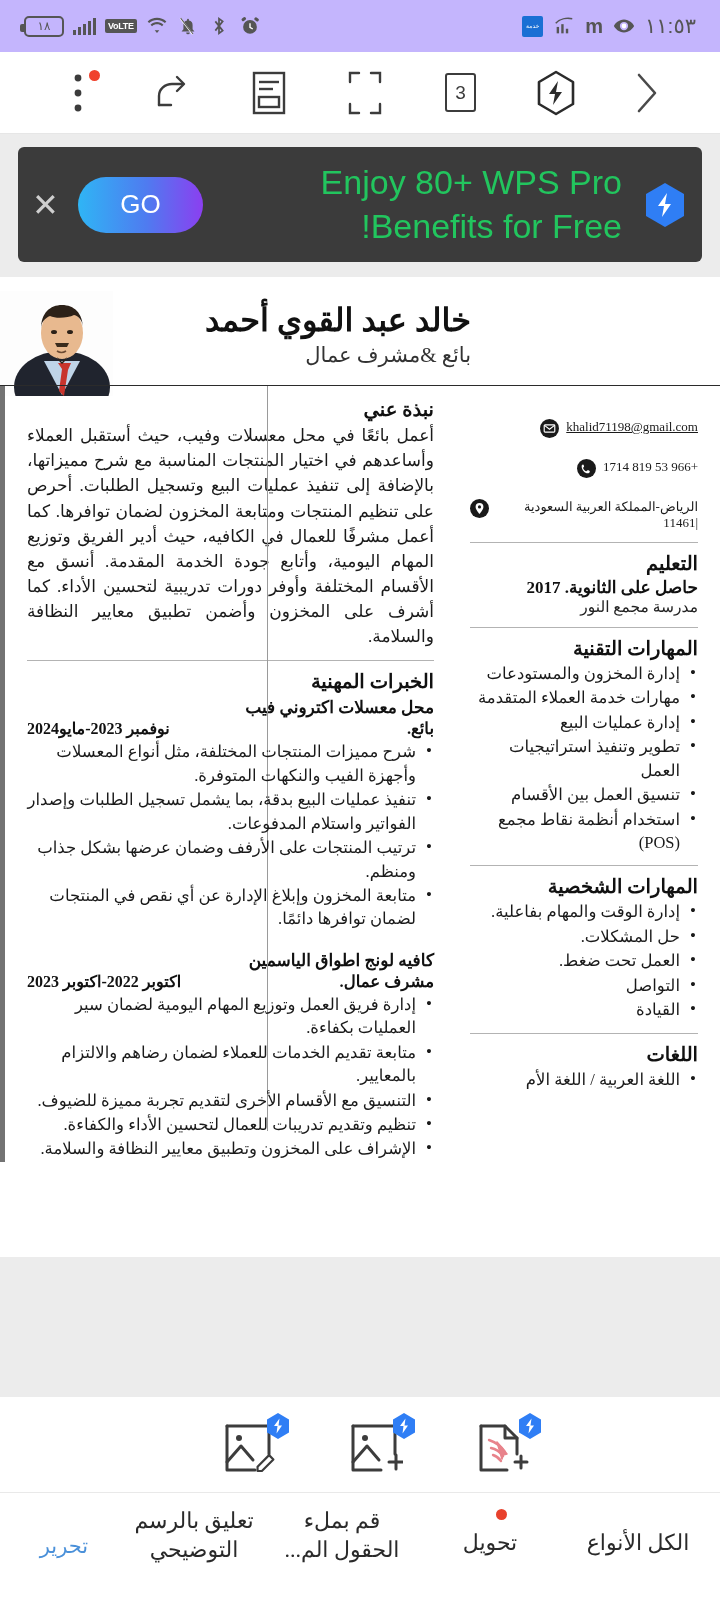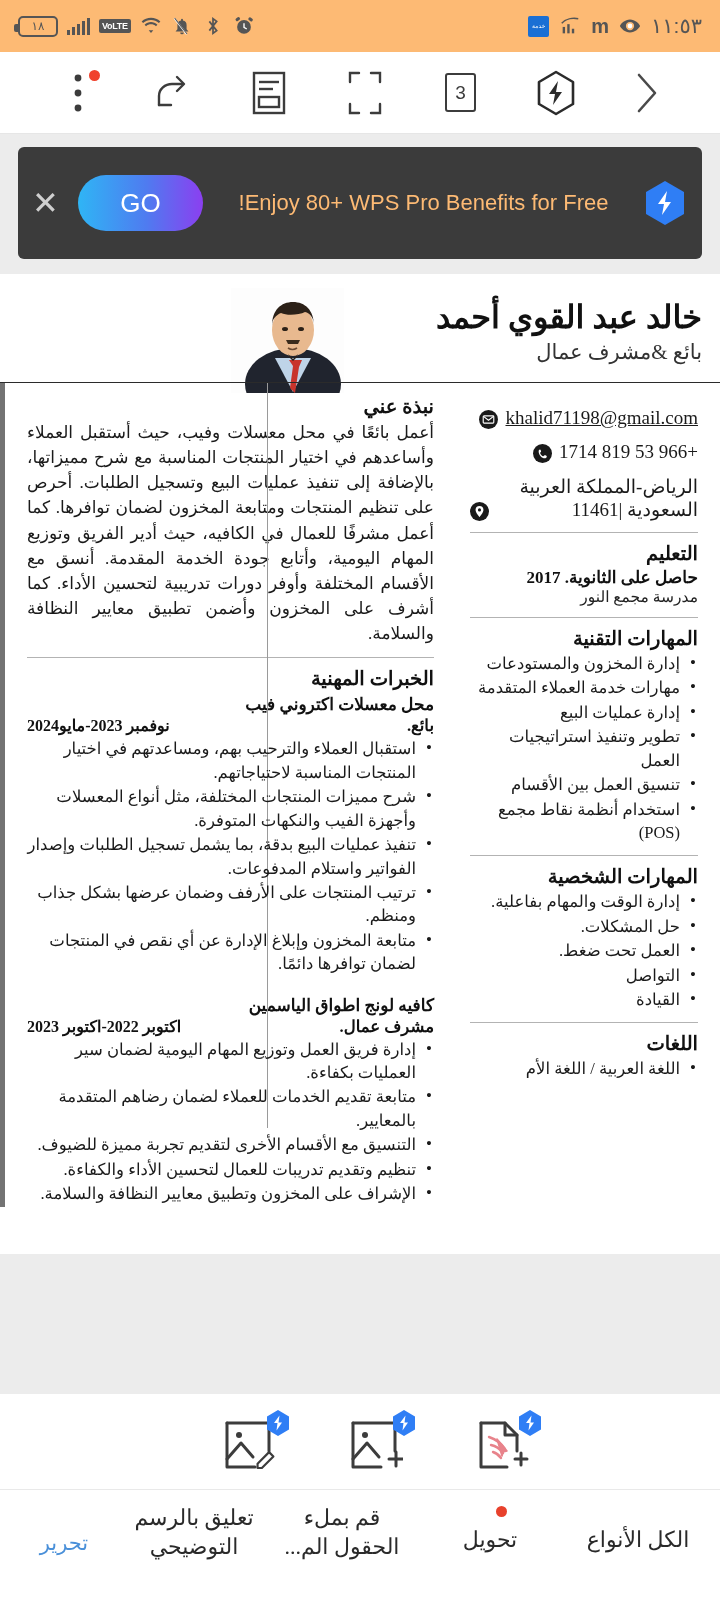--- a/index.html
+++ b/index.html
@@ -6,23 +6,23 @@
   html, body {
     width: 720px; height: 1612px;
     background: #ececec;
     font-family: "Liberation Sans", sans-serif;
     overflow: hidden;
   }
   .screen { position: relative; width: 720px; height: 1612px; background: #ffffff; }
 
   
   .statusbar {
-    height: 52px; background: #fdba74;
+    height: 52px; background: #c4b5fd;
     display: flex; align-items: center;
-    padding: 0 18px;
+    padding: 0 24px;
     color: #4a4a4a;
   }
   .sb-left { display: flex; align-items: center; gap: 9px; }
   .sb-right { margin-left: auto; display: flex; align-items: center; gap: 10px; }
   .battery {
     width: 40px; height: 21px; border: 2px solid #555; border-radius: 5px;
     display: flex; align-items: center; justify-content: center;
     font-size: 12px; color: #555; position: relative;
   }
   .battery:before {
@@ -77,32 +77,32 @@
   }
   .ad-close { font-size: 32px; color: #cfcfcf; line-height: 1; width: 38px; cursor: pointer; font-weight: 300;}
   .ad-go {
     width: 125px; height: 56px; border-radius: 28px;
     background: linear-gradient(90deg,#2fb5f5 0%, #4f7bf0 55%, #8b3ff0 100%);
     color: #fff; font-size: 26px;
     display:flex;align-items:center;justify-content:center;
     flex-shrink: 0;
   }
   .ad-text {
-    flex: 1; color: #fdba74; font-size: 22px; line-height: 1.28;
-    text-align: center; direction: rtl; padding: 0 14px;
+    flex: 1; color: #22c55e; font-size: 34px; line-height: 1.28;
+    text-align: right; direction: rtl; padding: 0 14px;
   }
   .ad-hex { width: 42px; height: 46px; flex-shrink: 0; }
 
   
   .page {
     background: #fff; width: 720px; height: 980px;
     position: relative; overflow: hidden;
   }
   .cv-head {
-    display: flex; align-items: flex-start; justify-content: flex-end;
+    display: flex; align-items: flex-start; justify-content: flex-start;
     padding: 14px 0 0 0; height: 108px;
   }
   .cv-name-block { text-align: right; padding: 10px 18px 0 0; direction: rtl; }
   .cv-name {
     font-family: "Liberation Serif", serif;
     font-size: 32px; font-weight: bold; color: #111; letter-spacing: 0px;
   }
   .cv-role {
     font-family: "Liberation Serif", serif;
     font-size: 21px; color: #333; margin-top: 4px;
@@ -138,23 +138,23 @@
   ul.blist { list-style: none; margin-top: 1px; }
   ul.blist li {
     font-family: "Liberation Serif", serif;
     font-size: 16.5px; line-height: 1.42; color: #1a1a1a;
     position: relative; padding-right: 18px; margin-bottom: 1px;
   }
   ul.blist li:before {
     content: "•"; position: absolute; right: 2px; top: -1px; font-size: 17px;
   }
   .contact-line {
-    display: flex; align-items: flex-end; justify-content: flex-start;
-    gap: 7px; margin-top: 12px;
-    font-family: "Liberation Serif", serif; font-size: 19px; color: #1a1a1a;
+    display: flex; align-items: flex-start; justify-content: flex-start;
+    gap: 7px; margin-top: 21px;
+    font-family: "Liberation Serif", serif; font-size: 13px; color: #1a1a1a;
   }
   .cicon {
     width: 19px; height: 19px; border-radius: 50%; background: #1a1a1a;
     display:flex;align-items:center;justify-content:center; flex-shrink: 0;
   }
   .cicon svg { display:block; }
   .email-link { text-decoration: underline; }
   .edu-line1 {
     font-family: "Liberation Serif", serif; font-size: 17px; font-weight: bold;
     color: #111; margin-top: 2px;
@@ -417,39 +417,38 @@
 
         <h2 class="sec">الخبرات المهنية</h2>
 
         <div>
           <div class="job-title">محل معسلات اكتروني فيب</div>
           <div class="job-row">
             <span>بائع.</span>
             <span class="dates">نوفمبر 2023-مايو2024</span>
           </div>
           <ul class="blist">
-            <li>استقبال العملاء والترحيب بهم، ومساعدتهم في اختيار المنتجات المناسبة لاحتياجاتهم.</li>
             <li>شرح مميزات المنتجات المختلفة، مثل أنواع المعسلات وأجهزة الفيب والنكهات المتوفرة.</li>
             <li>تنفيذ عمليات البيع بدقة، بما يشمل تسجيل الطلبات وإصدار الفواتير واستلام المدفوعات.</li>
             <li>ترتيب المنتجات على الأرفف وضمان عرضها بشكل جذاب ومنظم.</li>
             <li>متابعة المخزون وإبلاغ الإدارة عن أي نقص في المنتجات لضمان توافرها دائمًا.</li>
           </ul>
         </div>
 
         <div class="job-gap"></div>
 
         <div>
           <div class="job-title">كافيه لونج اطواق الياسمين</div>
           <div class="job-row">
             <span>مشرف عمال.</span>
             <span class="dates">اكتوبر 2022-اكتوبر 2023</span>
           </div>
           <ul class="blist">
             <li>إدارة فريق العمل وتوزيع المهام اليومية لضمان سير العمليات بكفاءة.</li>
-            <li>متابعة تقديم الخدمات للعملاء لضمان رضاهم المتقدمة بالمعايير.</li>
+            <li>متابعة تقديم الخدمات للعملاء لضمان رضاهم والالتزام بالمعايير.</li>
             <li>التنسيق مع الأقسام الأخرى لتقديم تجربة مميزة للضيوف.</li>
             <li>تنظيم وتقديم تدريبات للعمال لتحسين الأداء والكفاءة.</li>
             <li>الإشراف على المخزون وتطبيق معايير النظافة والسلامة.</li>
           </ul>
         </div>
       </div>
     </div>
   </div>
 
   <div class="spacer"></div>

